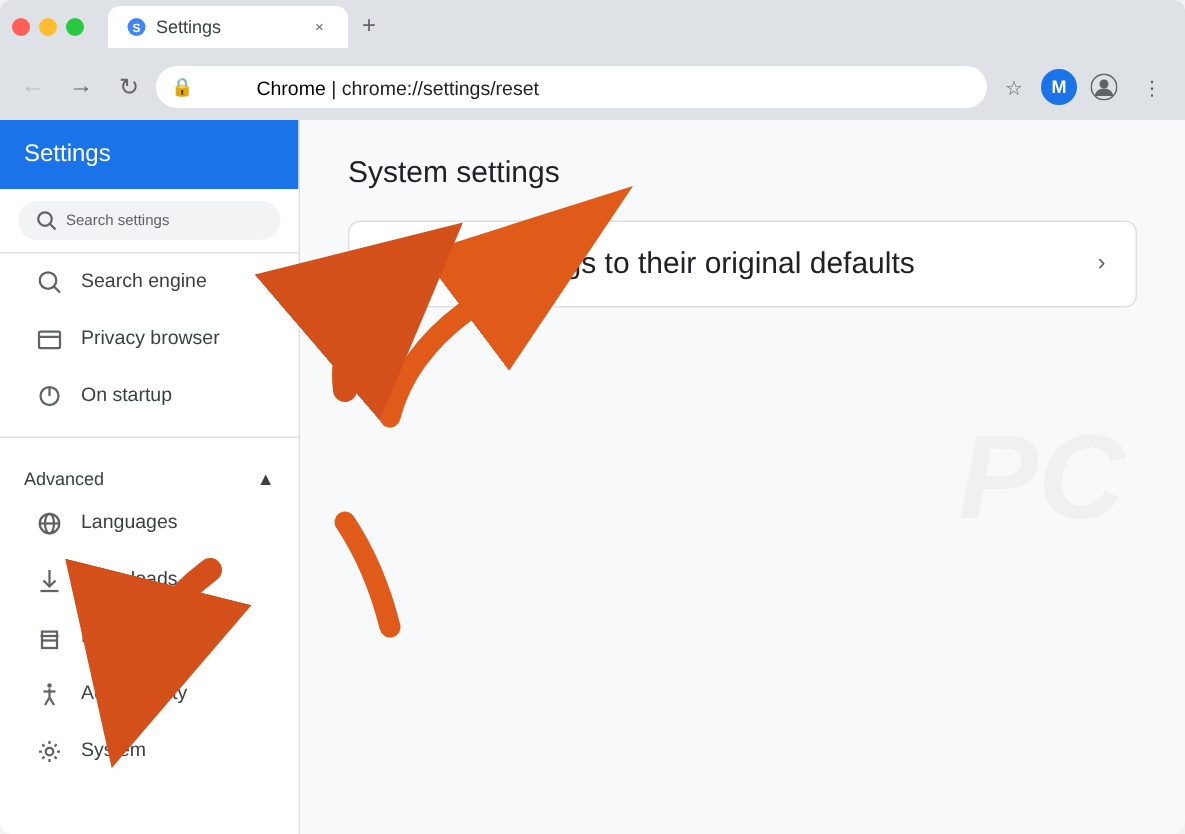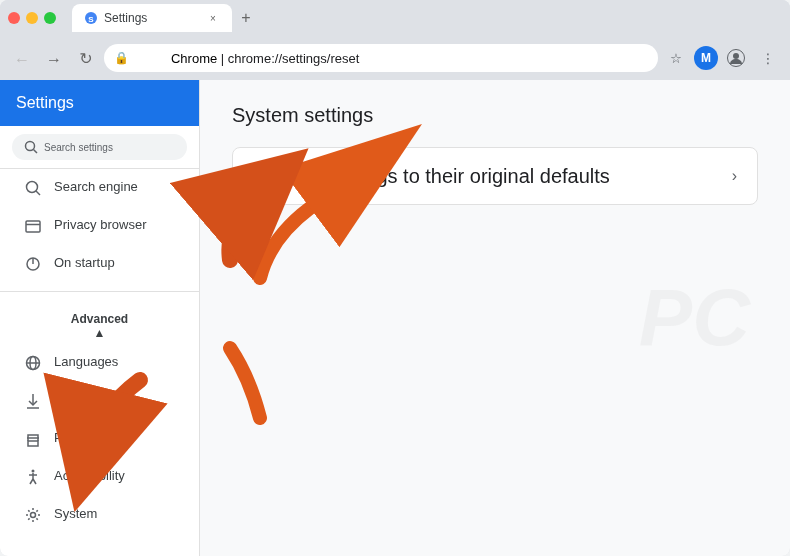--- a/index.html
+++ b/index.html
@@ -32,21 +32,21 @@
 
     
     .page { display: flex; flex: 1; overflow: hidden; }
 
     
     .sidebar { width: 200px; background: #fff; display: flex; flex-direction: column; border-right: 1px solid #e0e0e0; overflow-y: auto; }
     .sidebar-header { background: #1a73e8; color: #fff; padding: 14px 16px; font-size: 16px; font-weight: 500; }
     .sidebar-nav { flex: 1; }
     .sidebar-item { display: flex; align-items: flex-start; gap: 12px; padding: 10px 24px; cursor: pointer; font-size: 13px; color: #3c4043; }
     .sidebar-item .icon { width: 18px; height: 18px; display: flex; align-items: center; justify-content: center; color: #5f6368; flex-shrink: 0; }
-    .sidebar-section { font-size: 12px; font-weight: 700; color: #3c4043; padding: 12px 16px 4px; display: flex; align-items: center; justify-content: space-between; flex-direction: column; }
+    .sidebar-section { font-size: 12px; font-weight: 400; color: #3c4043; padding: 12px 16px 4px; display: flex; align-items: center; justify-content: space-between; }
     .sidebar-divider { height: 1px; background: #e0e0e0; margin: 8px 0; }
 
     
     .main-content { flex: 1; padding: 24px 32px; overflow-y: auto; background: #f8f9fa; position: relative; }
     .watermark { position: absolute; right: 40px; top: 50%; transform: translateY(-50%); opacity: 0.07; font-size: 80px; font-weight: bold; color: #888; font-style: italic; pointer-events: none; user-select: none; white-space: nowrap; }
     .page-title { font-size: 20px; color: #202124; font-weight: 400; margin-bottom: 20px; }
     .settings-card { background: #fff; border: 1px solid #e0e0e0; border-radius: 8px; overflow: hidden; }
     .settings-row { display: flex; align-items: center; padding: 16px 20px; cursor: pointer; min-height: 56px; }
     .settings-row-text { flex: 1; font-size: 20px; color: #202124; }
     .settings-row-arrow { color: #5f6368; font-size: 16px; }

